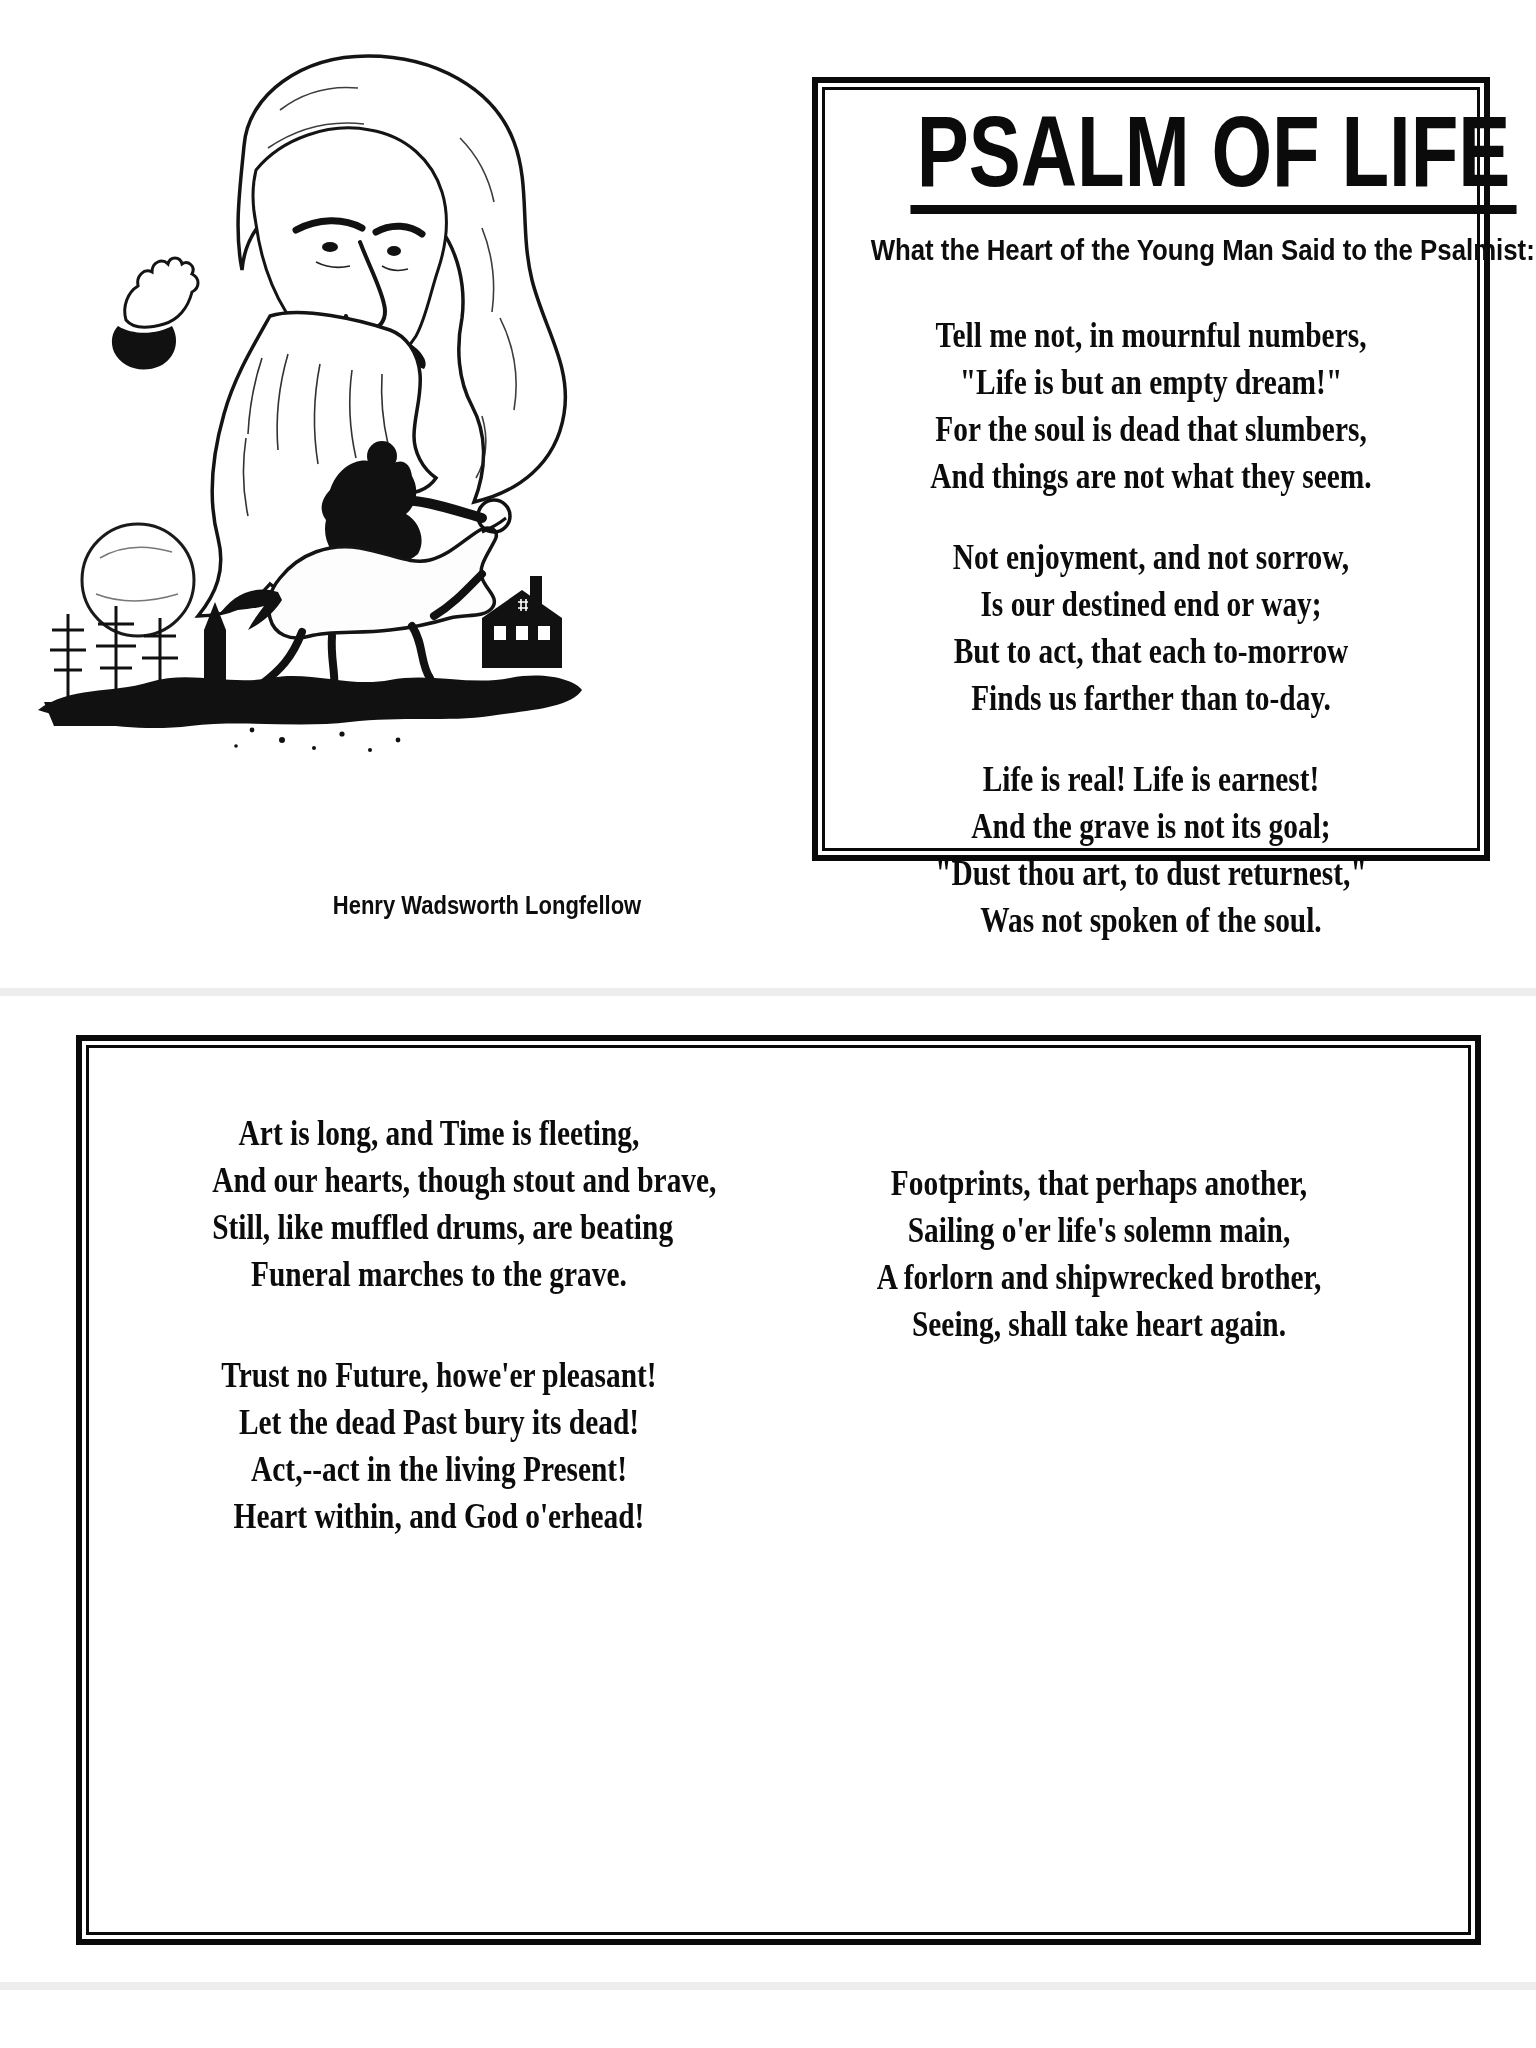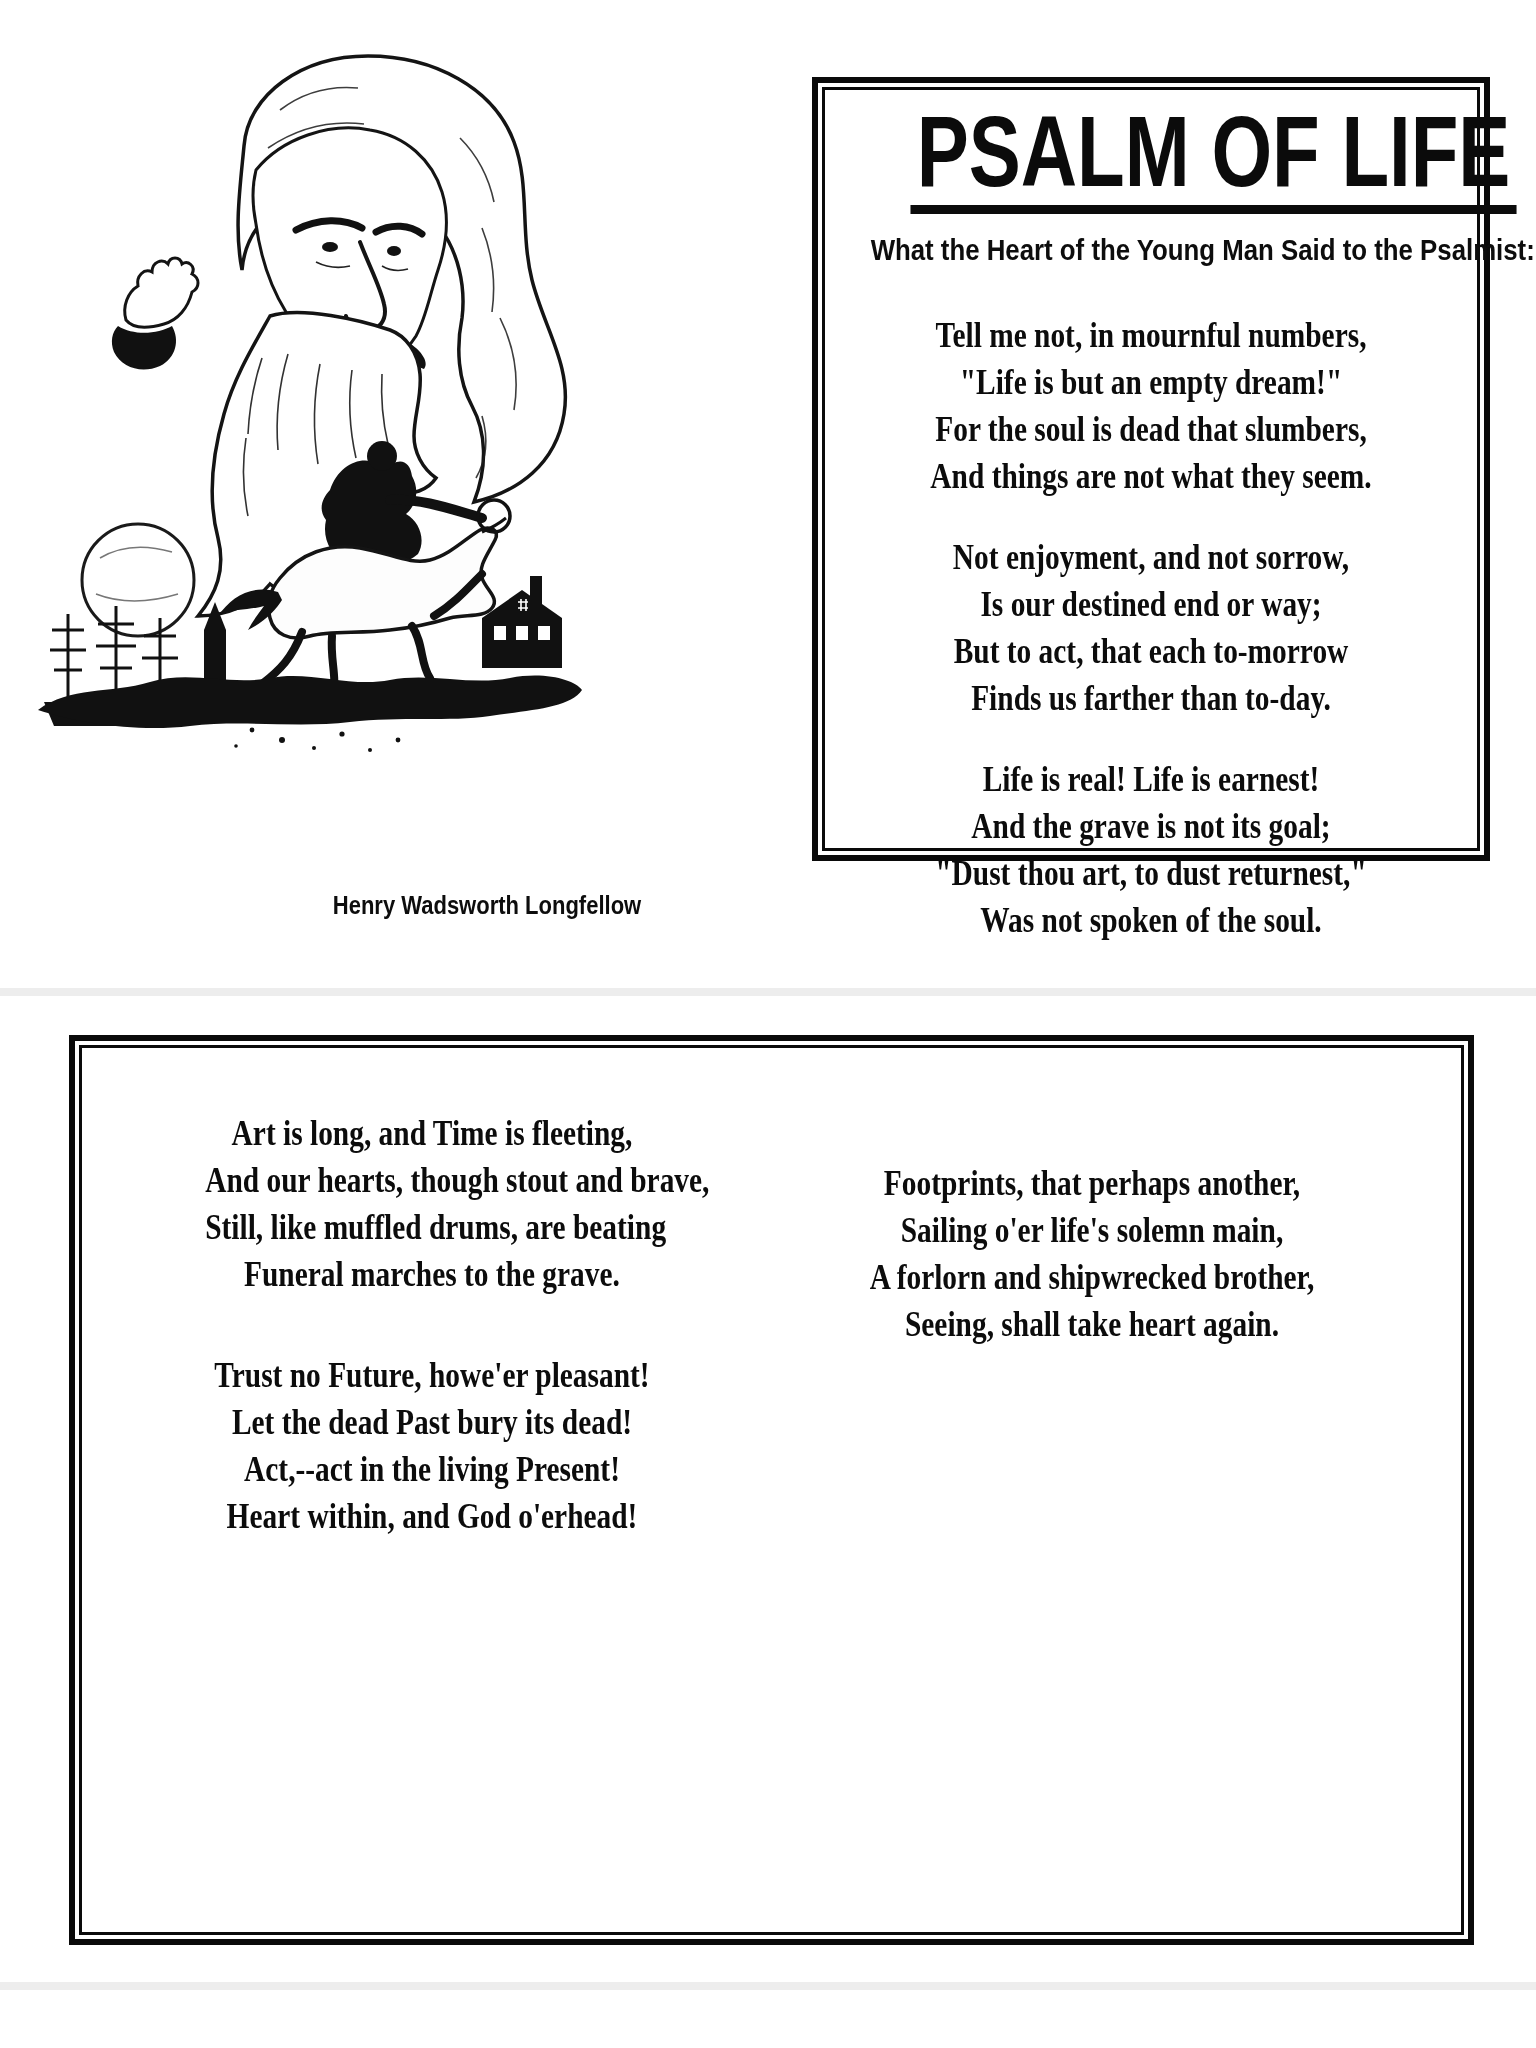--- a/index.html
+++ b/index.html
@@ -79,21 +79,21 @@
     text-align: center;
     font-weight: 700;
     font-size: 25px;
     line-height: 30px;
     transform: scaleX(0.88);
     transform-origin: 50% 50%;
     white-space: nowrap;
   }
 
   .sheet-box {
-    left: 79px; top: 49px;
+    left: 86px; top: 49px;
     width: 1385px; height: 890px;
   }
   .col { position: absolute; width: 540px; }
   .col .stanza { margin-bottom: 54px; }
   .col-left  { left: 80px;  top: 62px; }
   .col-right { left: 740px; top: 112px; }
 </style>
 </head>
 <body>
 

